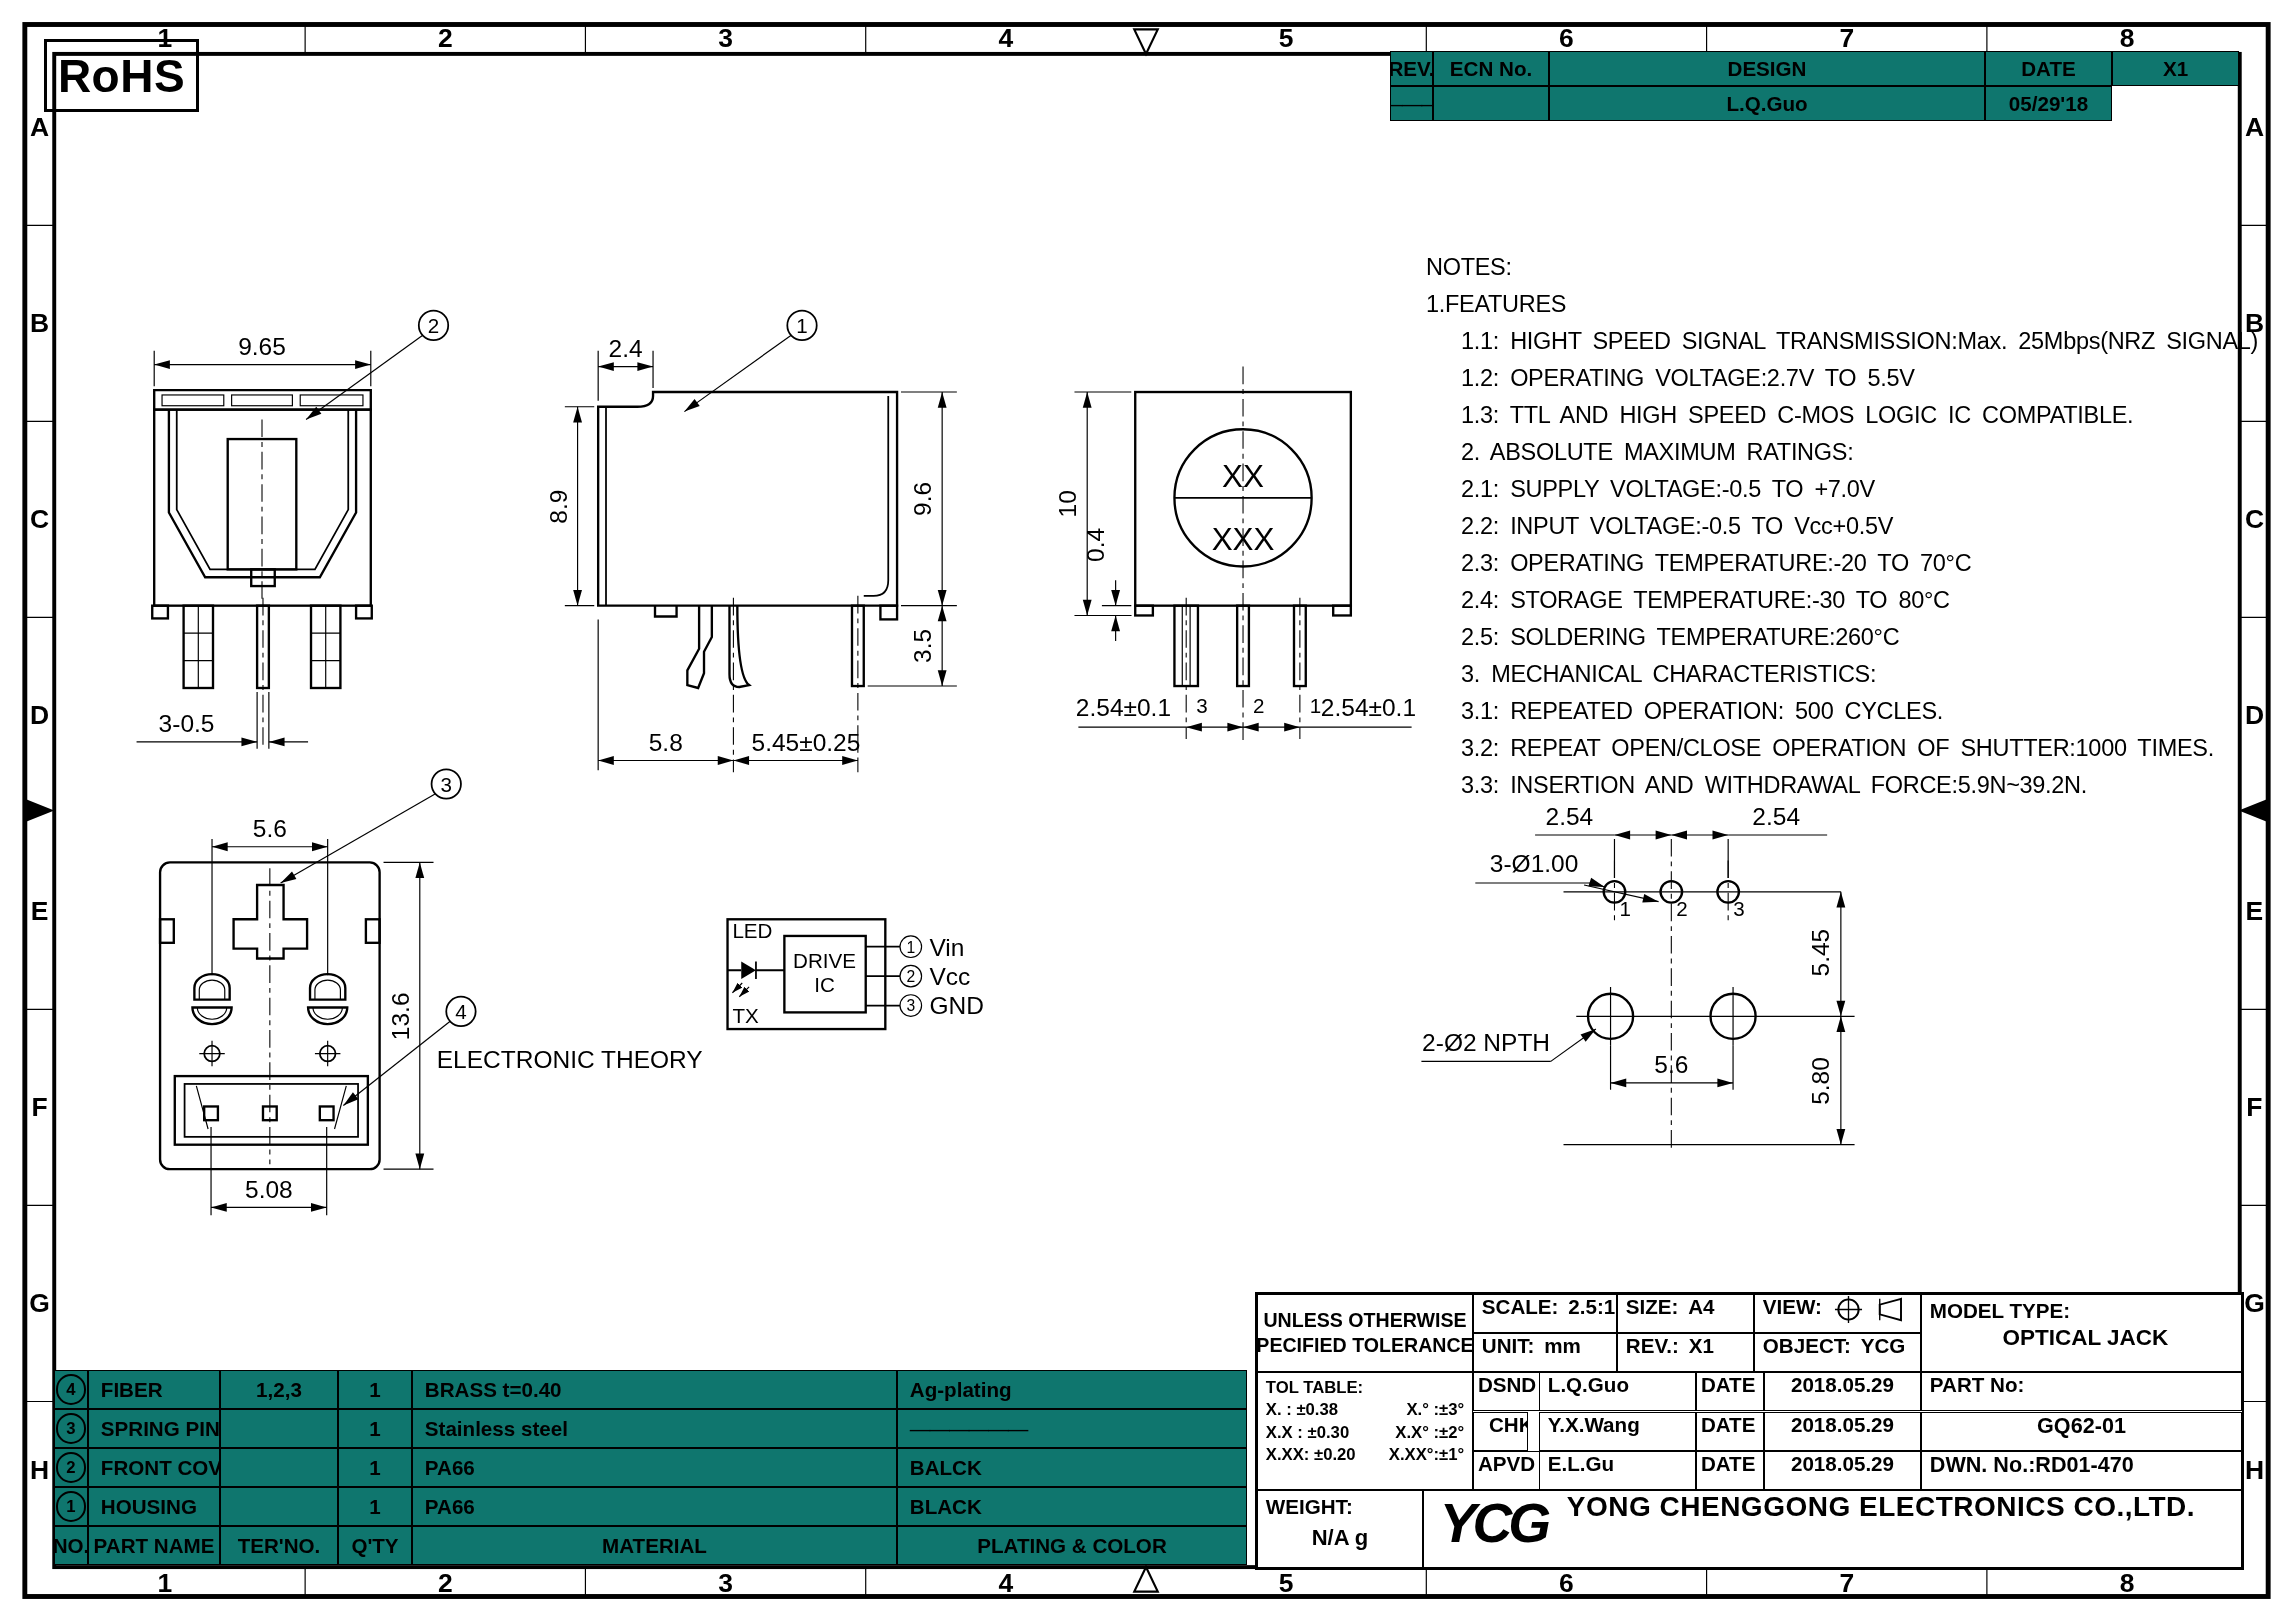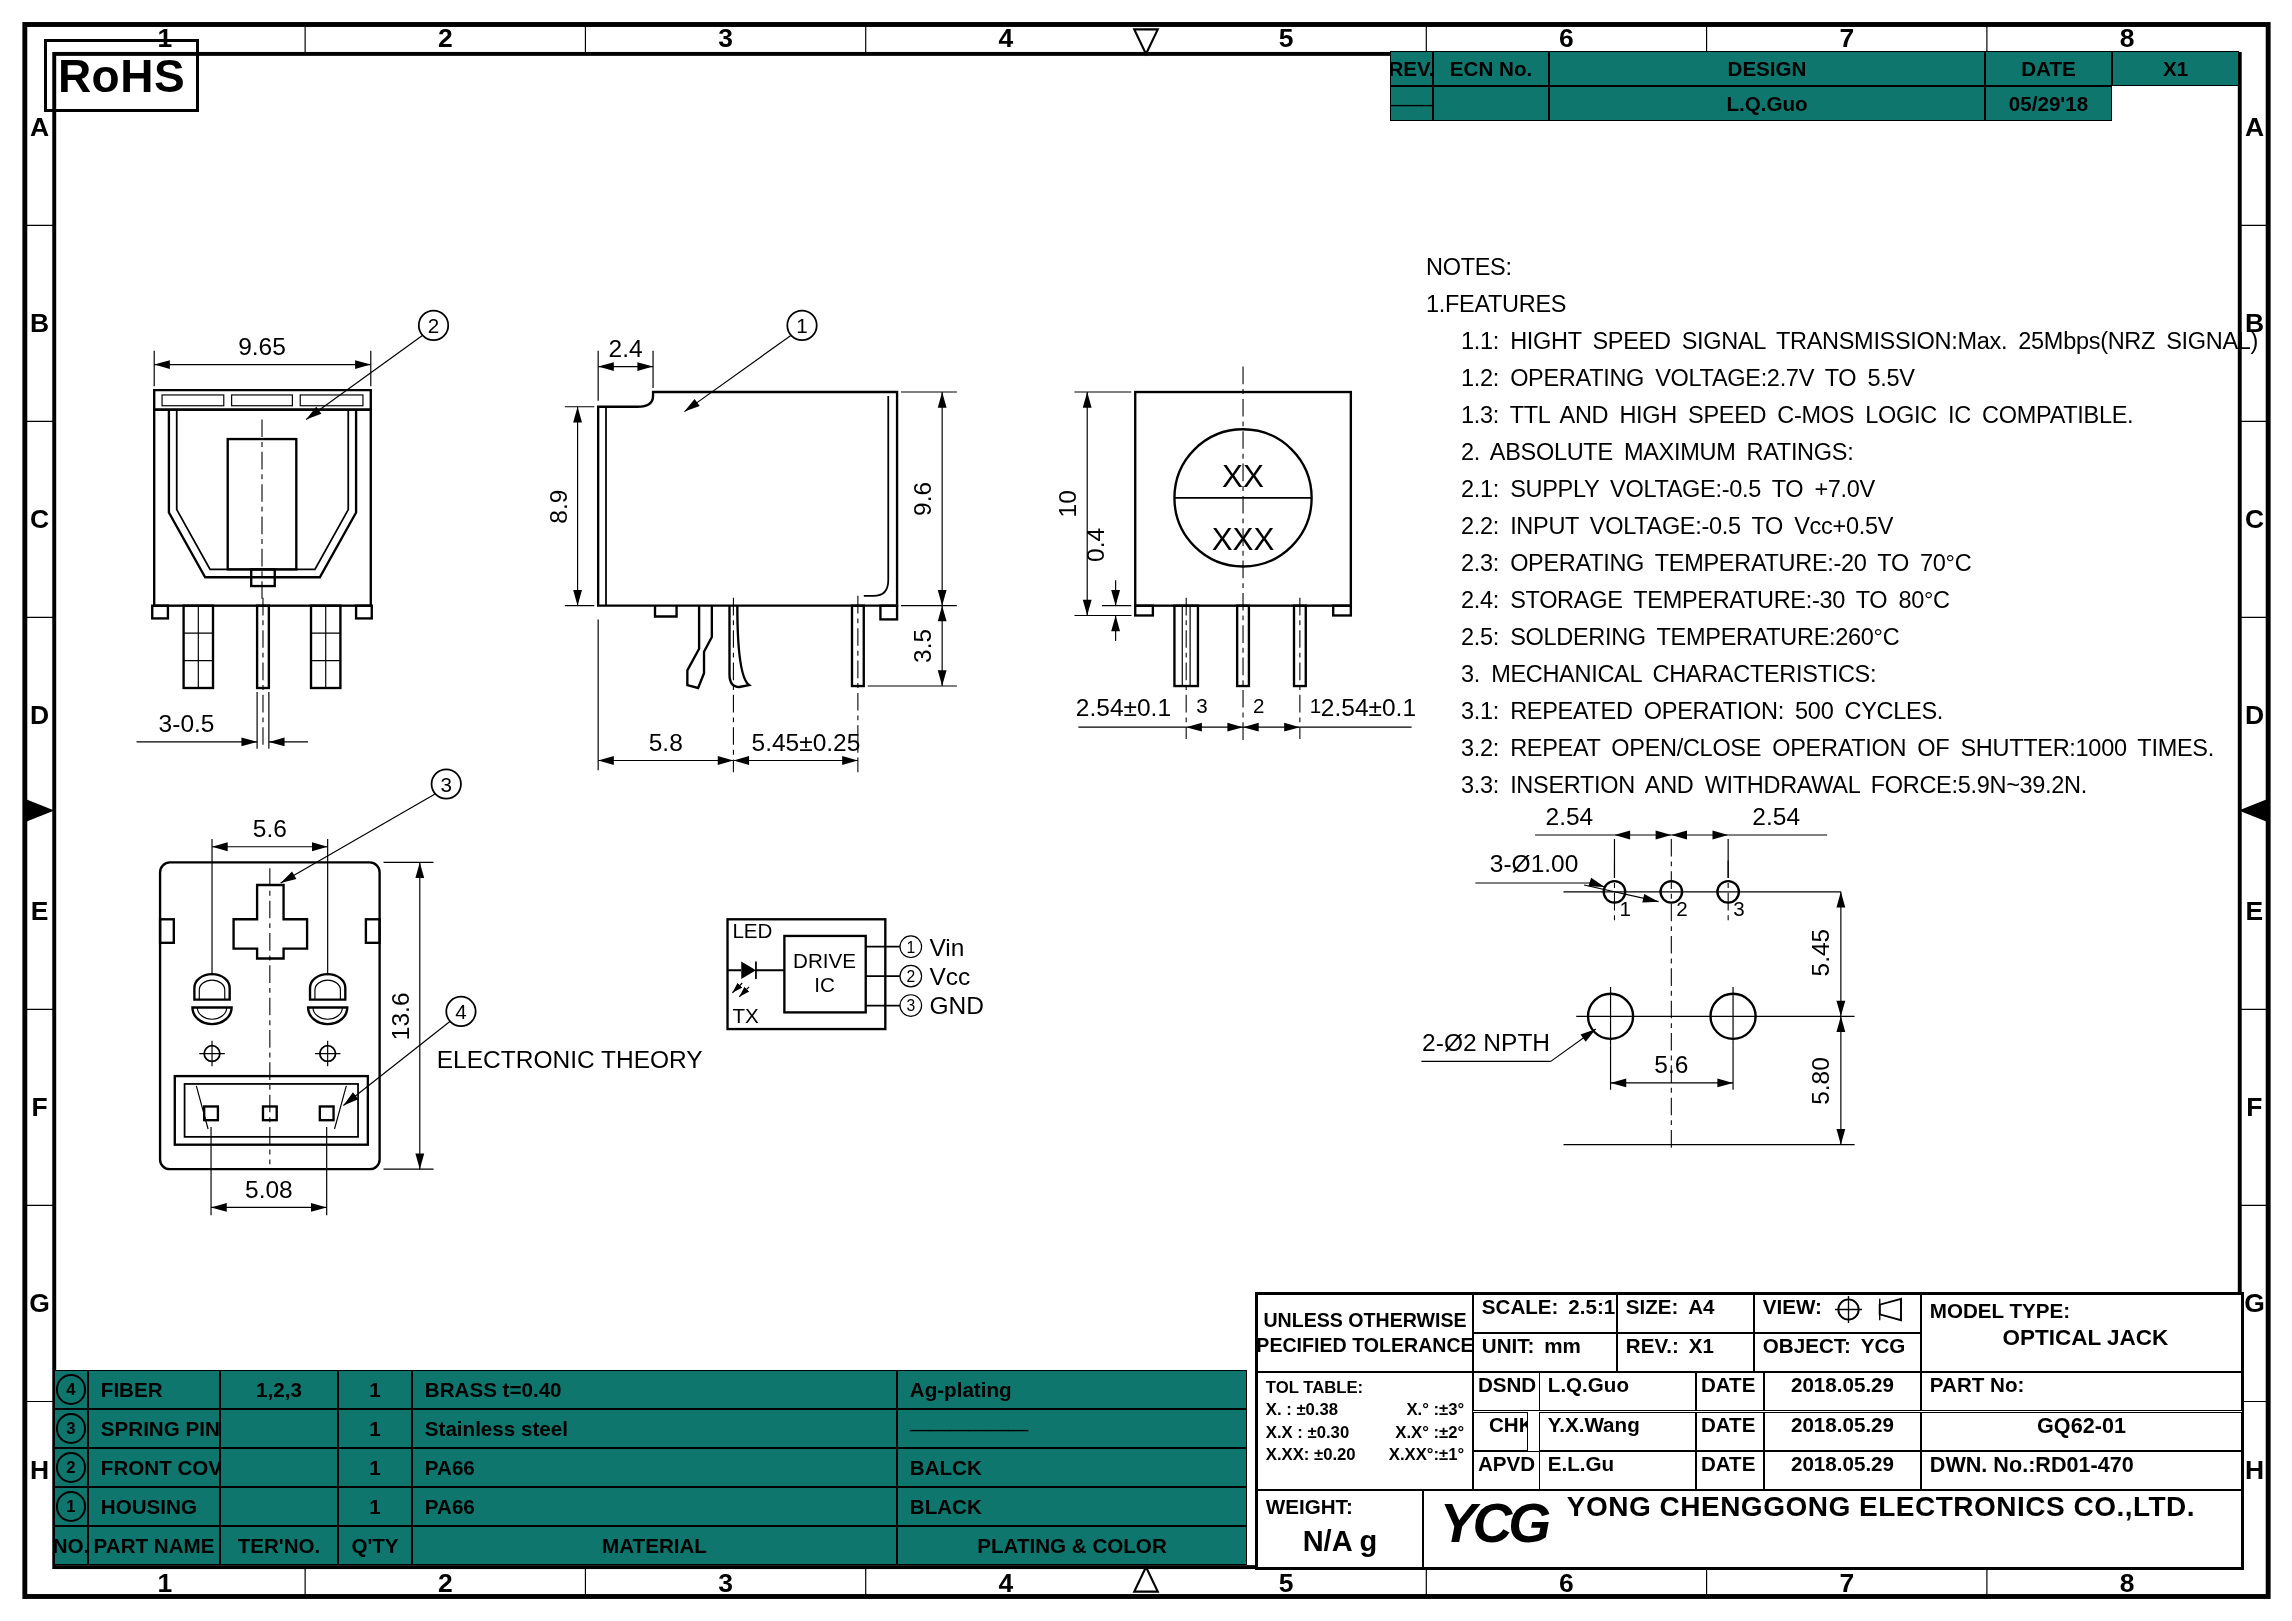--- a/index.html
+++ b/index.html
@@ -26,21 +26,21 @@
   .cnum{width:26.5px;height:26.5px;border:2px solid #000;border-radius:50%;display:flex;align-items:center;justify-content:center;font-size:16.7px;font-weight:bold}
   .dashline{letter-spacing:-1px;font-weight:normal}
   .tb{position:absolute;left:1255px;top:1292px;width:985px;height:274px;border:2.9px solid #000;background:#fff}
   .tbc{position:absolute;border:1.5px solid #000;box-sizing:border-box;display:flex;align-items:flex-start;font-size:20.6px;font-weight:bold;white-space:nowrap;overflow:hidden;padding-left:7.8px}
   .tbc.ctr{justify-content:center;padding-left:0}
   .tbl{font-weight:bold;margin-right:9.8px}
   .tolbox{flex-direction:column;align-items:center;justify-content:center;font-size:19.6px;line-height:25.5px;padding-left:0}
   .toltab{flex-direction:column;align-items:stretch;justify-content:flex-start;padding:3.9px 7.8px;font-size:16.7px;line-height:22.5px}
   .tolrow{display:flex;justify-content:space-between}
   .wbox{flex-direction:column;align-items:flex-start;justify-content:flex-start;padding:3.9px 7.8px}
-  .wval{align-self:center;font-size:29px;margin-top:5.9px}
+  .wval{align-self:center;font-size:22px;margin-top:5.9px}
   .companycell{justify-content:flex-start;padding-left:15.7px}
   .logo{font-size:55px;font-weight:bold;font-style:italic;letter-spacing:-3.9px;margin-right:19.6px}
   .cname{font-size:28px;letter-spacing:0.5px}
   .viewicons{display:flex;align-items:center;gap:3.9px}
 </style>
 </head>
 <body>
 
 <div id="sheet">
 

